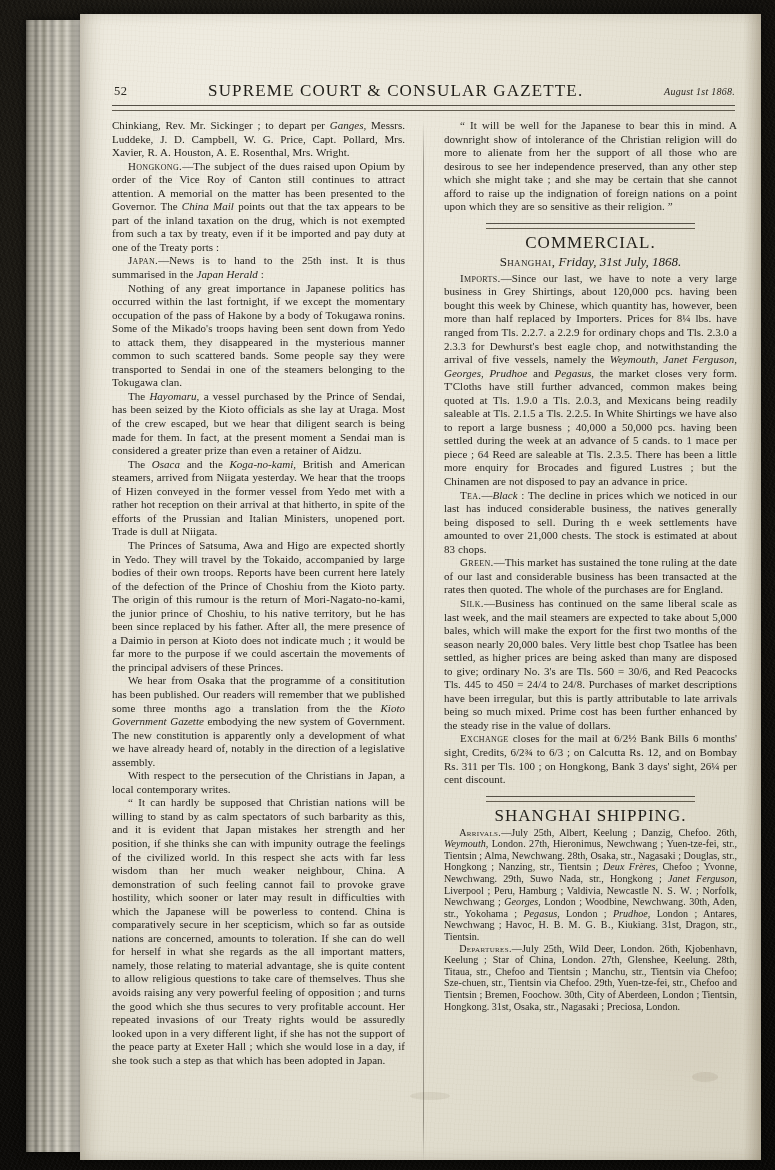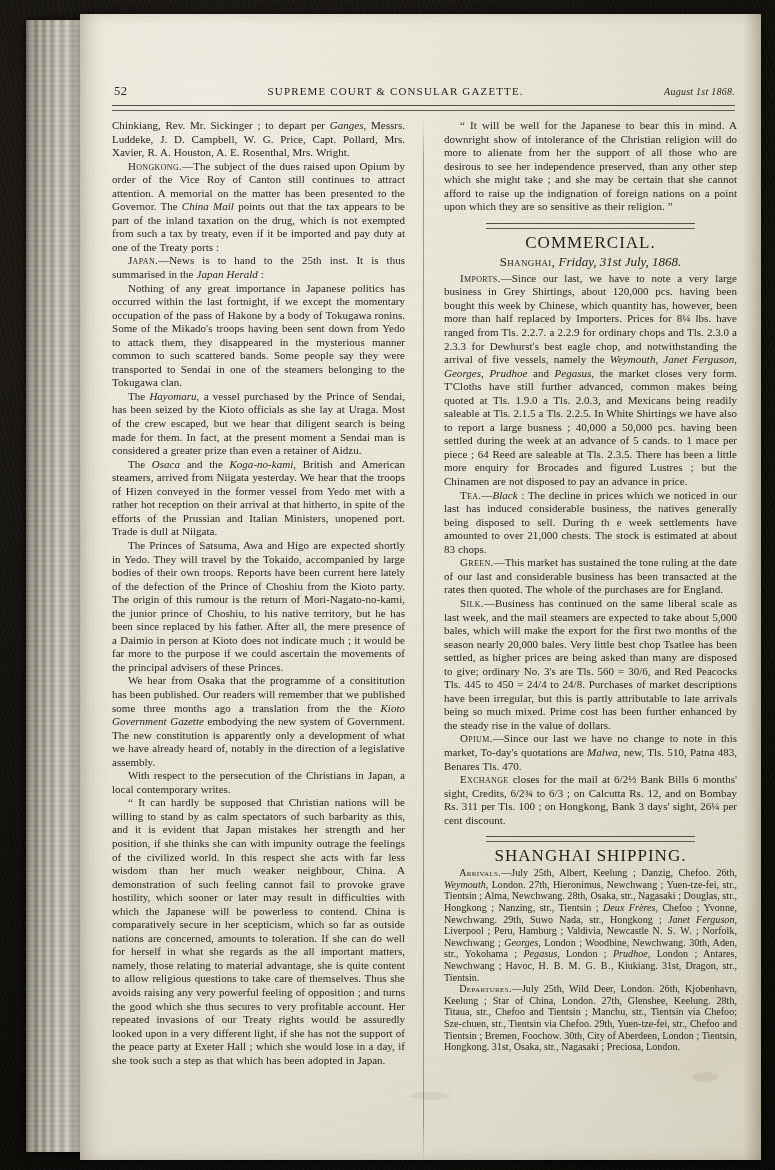--- a/index.html
+++ b/index.html
@@ -112,21 +112,21 @@
     padding: 0 8px 0 12px;
     height: 18px;
     margin-top: 40px;
   }
   .rh-folio {
     font-size: 12.5px;
     letter-spacing: .4px;
     color: #2a2722;
   }
   .rh-title {
-    font-size: 11px;
+    font-size: 17px;
     letter-spacing: 1.15px;
     color: #201e19;
     white-space: nowrap;
   }
   .rh-date {
     font-size: 10px;
     font-style: italic;
     letter-spacing: .25px;
     color: #2a2722;
   }
@@ -269,21 +269,20 @@
           <div class="sec-head">COMMERCIAL.</div>
           <div class="sec-dateline">
             <span class="sc">Shanghai,</span>
             <span class="it">Friday, 31st July, 1868.</span>
           </div>
 
           <p class="para"><span class="sc">Imports.</span>—Since our last, we have to note a very large business in Grey Shirtings, about 120,000 pcs. having been bought this week by Chinese, which quantity has, however, been more than half replaced by Importers. Prices for 8¼ lbs. have ranged from Tls. 2.2.7. a 2.2.9 for ordinary chops and Tls. 2.3.0 a 2.3.3 for Dewhurst's best eagle chop, and notwithstanding the arrival of five vessels, namely the <span class="it">Weymouth</span>, <span class="it">Janet Ferguson</span>, <span class="it">Georges</span>, <span class="it">Prudhoe</span> and <span class="it">Pegasus</span>, the market closes very form. T'Cloths have still further advanced, common makes being quoted at Tls. 1.9.0 a Tls. 2.0.3, and Mexicans being readily saleable at Tls. 2.1.5 a Tls. 2.2.5. In White Shirtings we have also to report a large busness ; 40,000 a 50,000 pcs. having been settled during the week at an advance of 5 cands. to 1 mace per piece ; 64 Reed are saleable at Tls. 2.3.5. There has been a little more enquiry for Brocades and figured Lustres ; but the Chinamen are not disposed to pay an advance in price.</p>
           <p class="para"><span class="sc">Tea.</span>—<span class="it">Black</span> : The decline in prices which we noticed in our last has induced considerable business, the natives generally being disposed to sell. During th e week settlements have amounted to over 21,000 chests. The stock is estimated at about 83 chops.</p>
           <p class="para"><span class="sc">Green.</span>—This market has sustained the tone ruling at the date of our last and considerable business has been transacted at the rates then quoted. The whole of the purchases are for England.</p>
           <p class="para"><span class="sc">Silk.</span>—Business has continued on the same liberal scale as last week, and the mail steamers are expected to take about 5,000 bales, which will make the export for the first two months of the season nearly 20,000 bales. Very little best chop Tsatlee has been settled, as higher prices are being asked than many are disposed to give; ordinary No. 3's are Tls. 560 = 30/6, and Red Peacocks Tls. 445 to 450 = 24/4 to 24/8. Purchases of market descriptions have been irregular, but this is partly attributable to late arrivals being so much mixed. Prime cost has been further enhanced by the steady rise in the value of dollars.</p>
-          <p class="para"><span class="sc">Opium.</span>—Since our last we have no change to note in this market, To-day's quotations are <span class="it">Malwa</span>, new, Tls. 510, Patna 483, Benares Tls. 470.</p>
           <p class="para"><span class="sc">Exchange</span> closes for the mail at 6/2½ Bank Bills 6 months' sight, Credits, 6/2¾ to 6/3 ; on Calcutta Rs. 12, and on Bombay Rs. 311 per Tls. 100 ; on Hongkong, Bank 3 days' sight, 26¼ per cent discount.</p>
 
           <div class="sec-rule"></div>
           <div class="sec-head">SHANGHAI SHIPPING.</div>
 
           <div class="shipping">
             <p><span class="sc">Arrivals.</span>—July 25th, Albert, Keelung ; Danzig, Chefoo. 26th, <span class="it">Weymouth</span>, London. 27th, Hieronimus, Newchwang ; Yuen-tze-fei, str., Tientsin ; Alma, Newchwang. 28th, Osaka, str., Nagasaki ; Douglas, str., Hongkong ; Nanzing, str., Tientsin ; <span class="it">Deux Frères</span>, Chefoo ; Yvonne, Newchwang. 29th, Suwo Nada, str., Hongkong ; <span class="it">Janet Ferguson</span>, Liverpool ; Peru, Hamburg ; Valdivia, Newcastle <span class="tiny-sc">N. S. W.</span> ; Norfolk, Newchwang ; <span class="it">Georges</span>, London ; Woodbine, Newchwang. 30th, Aden, str., Yokohama ; <span class="it">Pegasus</span>, London ; <span class="it">Prudhoe</span>, London ; Antares, Newchwang ; Havoc, <span class="tiny-sc">H. B. M. G. B.</span>, Kiukiang. 31st, Dragon, str., Tientsin.</p>
             <p><span class="sc">Departures.</span>—July 25th, Wild Deer, London. 26th, Kjobenhavn, Keelung ; Star of China, London. 27th, Glenshee, Keelung. 28th, Titaua, str., Chefoo and Tientsin ; Manchu, str., Tientsin via Chefoo; Sze-chuen, str., Tientsin via Chefoo. 29th, Yuen-tze-fei, str., Chefoo and Tientsin ; Bremen, Foochow. 30th, City of Aberdeen, London ; Tientsin, Hongkong. 31st, Osaka, str., Nagasaki ; Preciosa, London.</p>
           </div>
         </div>

